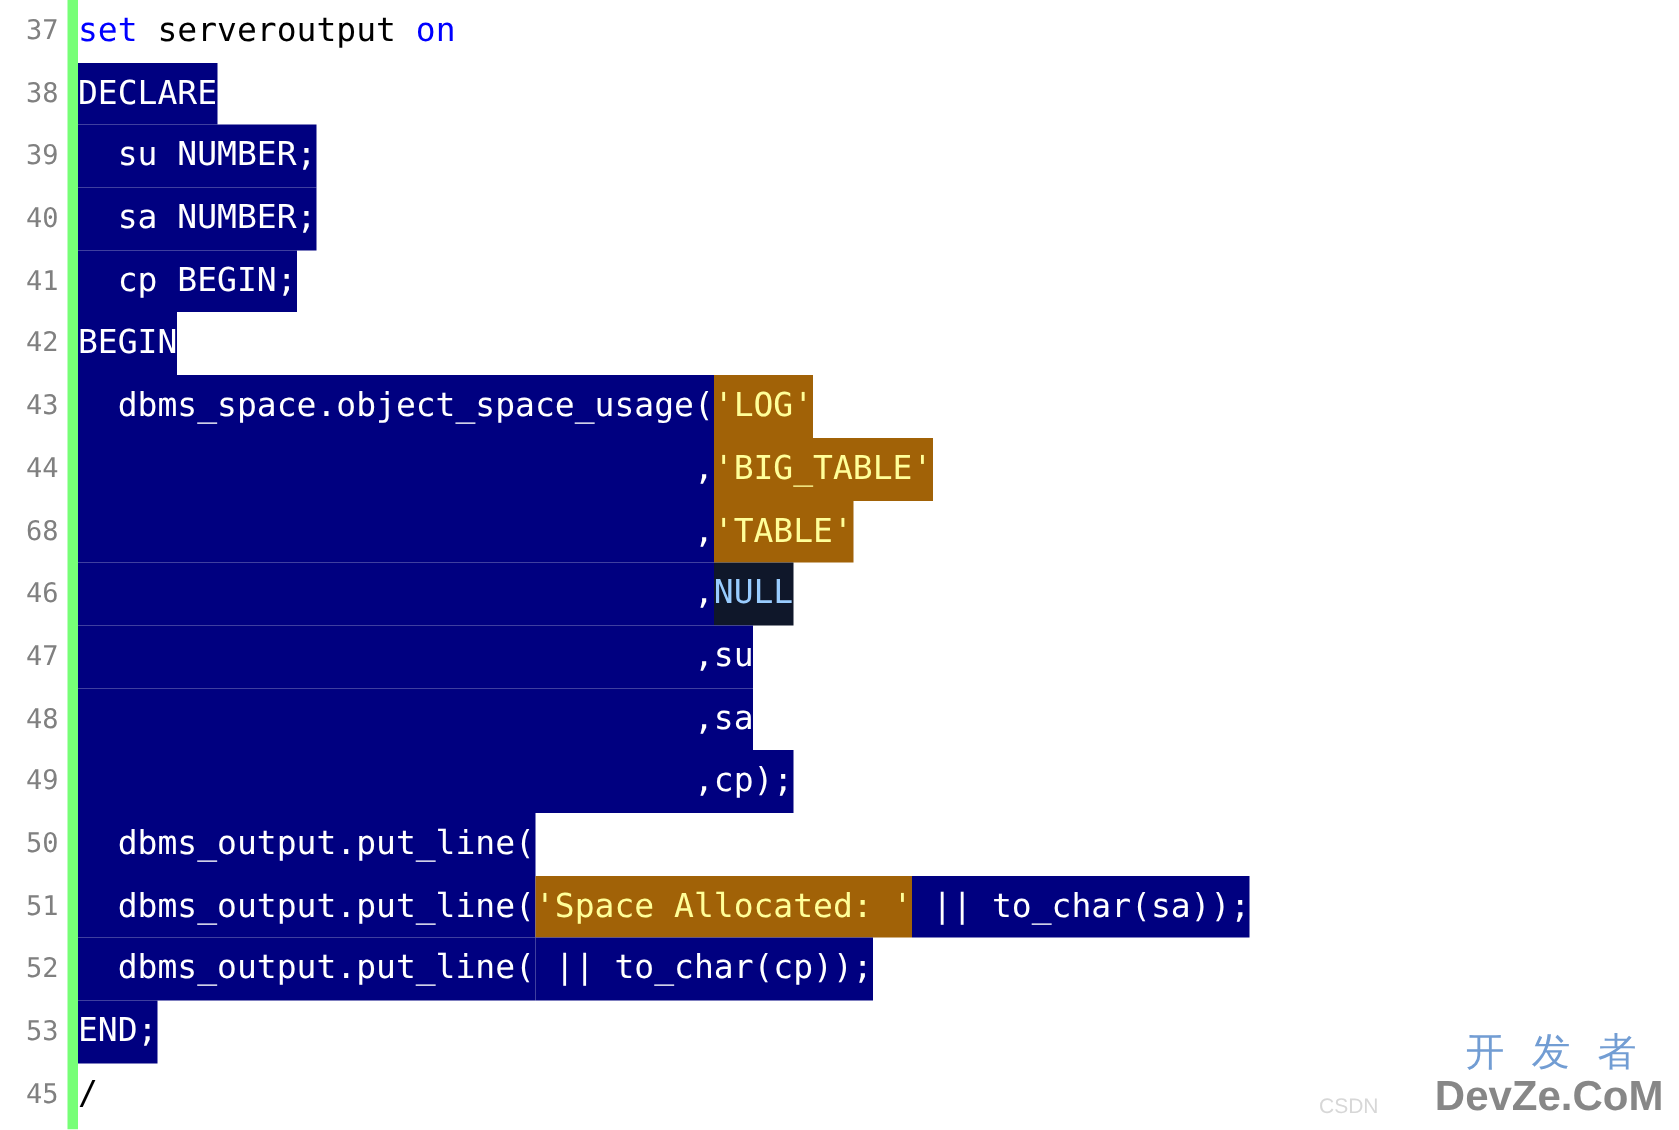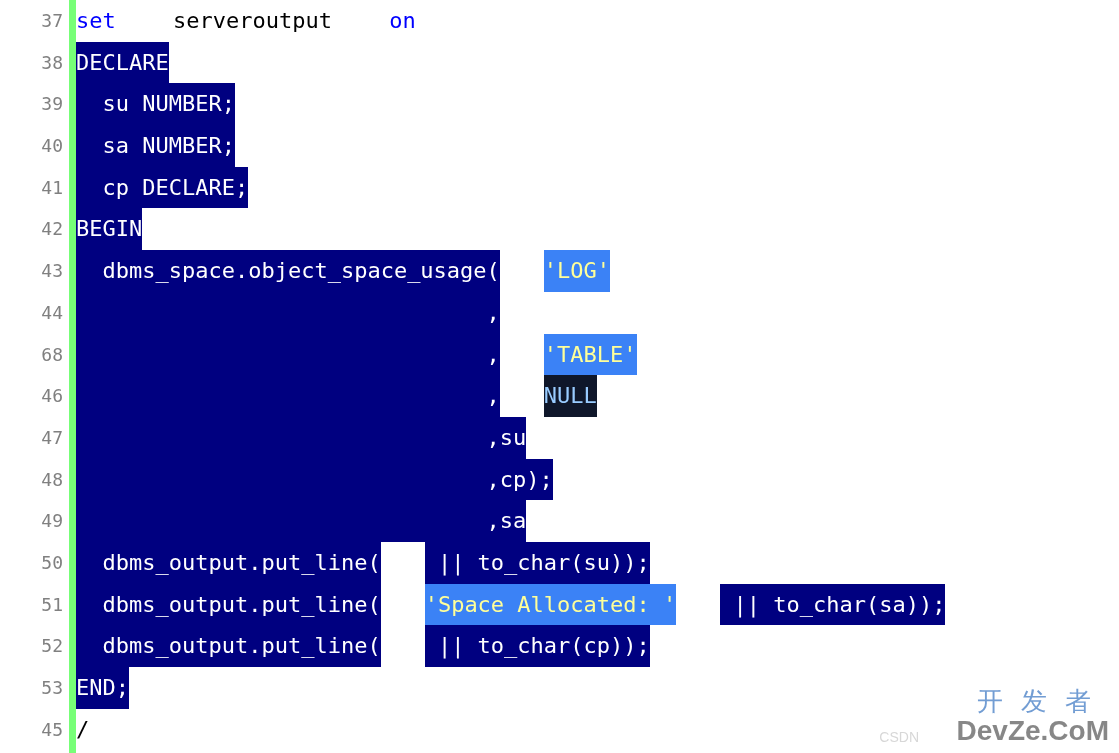--- a/index.html
+++ b/index.html
@@ -7,21 +7,21 @@
       font-family: 'Consolas', 'Monaco', monospace;
       font-size: 22px;
       background: #ffffff;
       display: flex;
       width: 1119px;
       height: 753px;
       overflow: hidden;
       position: relative;
     }
     .gutter {
-      width: 76px;
+      width: 52px;
       background: #ffffff;
       display: flex;
       flex-direction: column;
       border-right: 7px solid #77ff77;
     }
     .line-number {
       height: 41.7px;
       line-height: 41.7px;
       text-align: right;
       padding-right: 6px;
@@ -34,34 +34,33 @@
       display: flex;
       flex-direction: column;
       background: #ffffff;
       overflow: hidden;
     }
     .line {
       height: 41.7px;
       line-height: 41.7px;
       white-space: pre;
       display: flex;
-      gap: 44px;
     }
     .line span {
       display: inline-block;
       white-space: pre;
     }
     .kw-blue { color: #0000ff; }
     .plain { color: #000000; }
     .sel-blue {
       background: #0f172a;
       color: #99ccff;
     }
     .sel-string {
-      background: #3b82f6;
+      background: #a16207;
       color: #ffff99;
     }
     .sel-plain {
       background: #000080;
       color: #ffffff;
     }
     .watermark-cn {
       position: absolute;
       bottom: 34px;
       right: 10px;
@@ -126,48 +125,48 @@
   <div class="line">
     <span class="sel-plain">DECLARE</span>
   </div>
   <div class="line">
     <span class="sel-plain">  su NUMBER;</span>
   </div>
   <div class="line">
     <span class="sel-plain">  sa NUMBER;</span>
   </div>
   <div class="line">
-    <span class="sel-plain">  cp DECLARE;</span>
+    <span class="sel-plain">  cp BEGIN;</span>
   </div>
   <div class="line">
     <span class="sel-plain">BEGIN</span>
   </div>
   <div class="line">
     <span class="sel-plain">  dbms_space.object_space_usage(</span><span class="sel-string">'LOG'</span>
   </div>
   <div class="line">
-    <span class="sel-plain">                               ,</span>
+    <span class="sel-plain">                               ,</span><span class="sel-string">'BIG_TABLE'</span>
   </div>
   <div class="line">
     <span class="sel-plain">                               ,</span><span class="sel-string">'TABLE'</span>
   </div>
   <div class="line">
     <span class="sel-plain">                               ,</span><span class="sel-blue">NULL</span>
   </div>
   <div class="line">
     <span class="sel-plain">                               ,su</span>
   </div>
   <div class="line">
+    <span class="sel-plain">                               ,sa</span>
+  </div>
+  <div class="line">
     <span class="sel-plain">                               ,cp);</span>
   </div>
   <div class="line">
-    <span class="sel-plain">                               ,sa</span>
-  </div>
-  <div class="line">
-    <span class="sel-plain">  dbms_output.put_line(</span><span class="sel-plain"> || to_char(su));</span>
+    <span class="sel-plain">  dbms_output.put_line(</span>
   </div>
   <div class="line">
     <span class="sel-plain">  dbms_output.put_line(</span><span class="sel-string">'Space Allocated: '</span><span class="sel-plain"> || to_char(sa));</span>
   </div>
   <div class="line">
     <span class="sel-plain">  dbms_output.put_line(</span><span class="sel-plain"> || to_char(cp));</span>
   </div>
   <div class="line">
     <span class="sel-plain">END;</span>
   </div>

